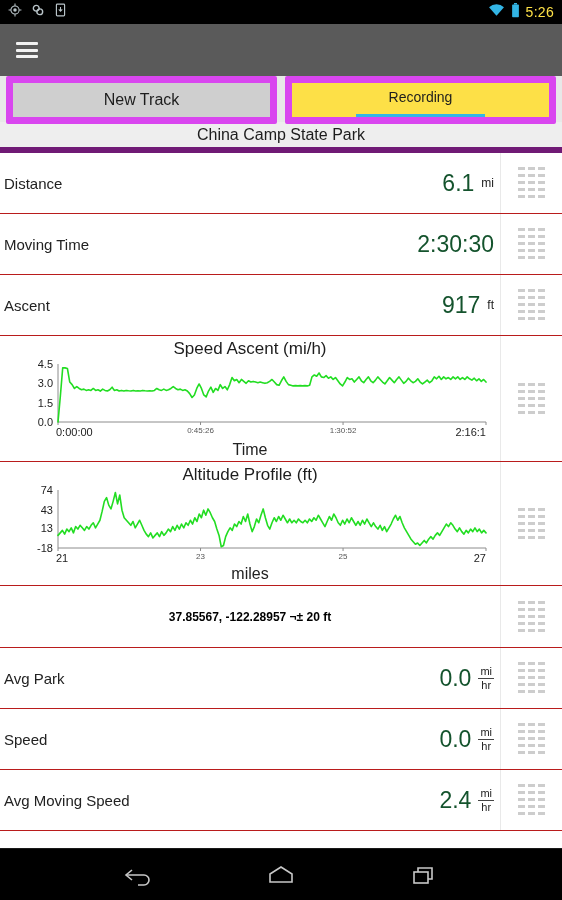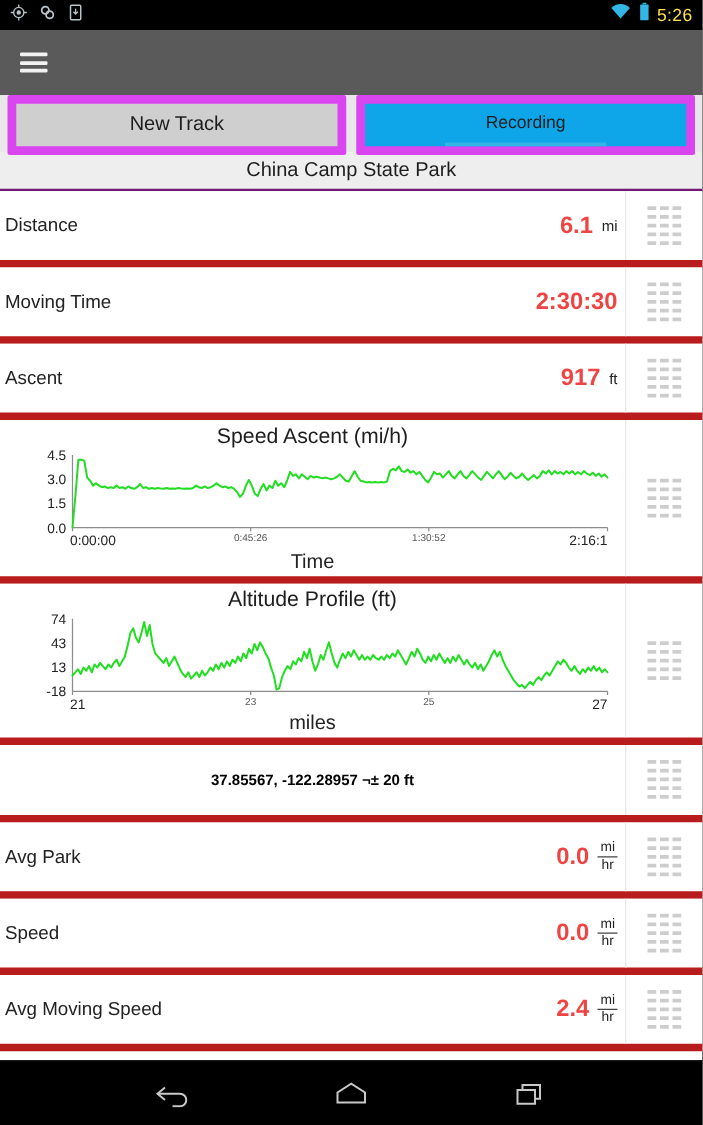--- a/index.html
+++ b/index.html
@@ -32,44 +32,44 @@
   
   .tabstrip {
     height: 46px; background: #e8e8e8; display: flex; align-items: center;
     gap: 8px; padding: 4px 6px 3px 6px;
   }
   .tab {
     flex: 1; height: 48px; background: #cfcfcf; border: 7px solid #d946ef;
     border-radius: 2px; display: flex; align-items: center; justify-content: center;
     font-size: 16px; color: #1d1d1d; cursor: pointer; position: relative;
   }
-  .tab.active { background: #0ea5e9; }
+  .tab.active { background: #fde047; }
   .tab.active .tab-underline {
     position: absolute; left: 25%; right: 25%; bottom: 0; height: 3px; background: #33b5e5;
   }
   .tab .tab-label { line-height: 1; }
   .tab.active .tab-label { font-size: 14px; transform: translateY(-3px); }
 
   
   .track-title {
     height: 31px; background: #eeeeee; display: flex; align-items: center;
     justify-content: center; font-size: 16px; color: #1d1d1d;
-    border-bottom: 2px solid #701a75;
+    border-bottom: 6px solid #701a75;
   }
 
   
   .list { background: #fff; }
   .row {
-    display: flex; align-items: stretch; border-bottom: 6px solid #b91c1c;
+    display: flex; align-items: stretch; border-bottom: 1px solid #b91c1c;
     background: #fff; position: relative;
   }
   .row-main { flex: 1; display: flex; align-items: center; padding: 0 6px 0 4px; }
   .row-label { font-size: 15px; color: #222; }
   .row-value-wrap { margin-left: auto; display: flex; align-items: center; gap: 7px; }
-  .row-value { font-size: 19px; font-weight: bold; color: #ef4444; }
+  .row-value { font-size: 23px; font-weight: normal; color: #14532d; }
   .row-unit { font-size: 12px; color: #222; }
   .row-unit-frac { display: flex; flex-direction: column; align-items: center;
     font-size: 11px; color: #222; line-height: 1.15; }
   .row-unit-frac .num { border-bottom: 1px solid #444; padding: 0 2px; }
 
   .handle-cell {
     width: 62px; display: flex; align-items: center; justify-content: center;
     border-left: 1px solid #e9e9e9; cursor: grab;
   }
   .handle {

